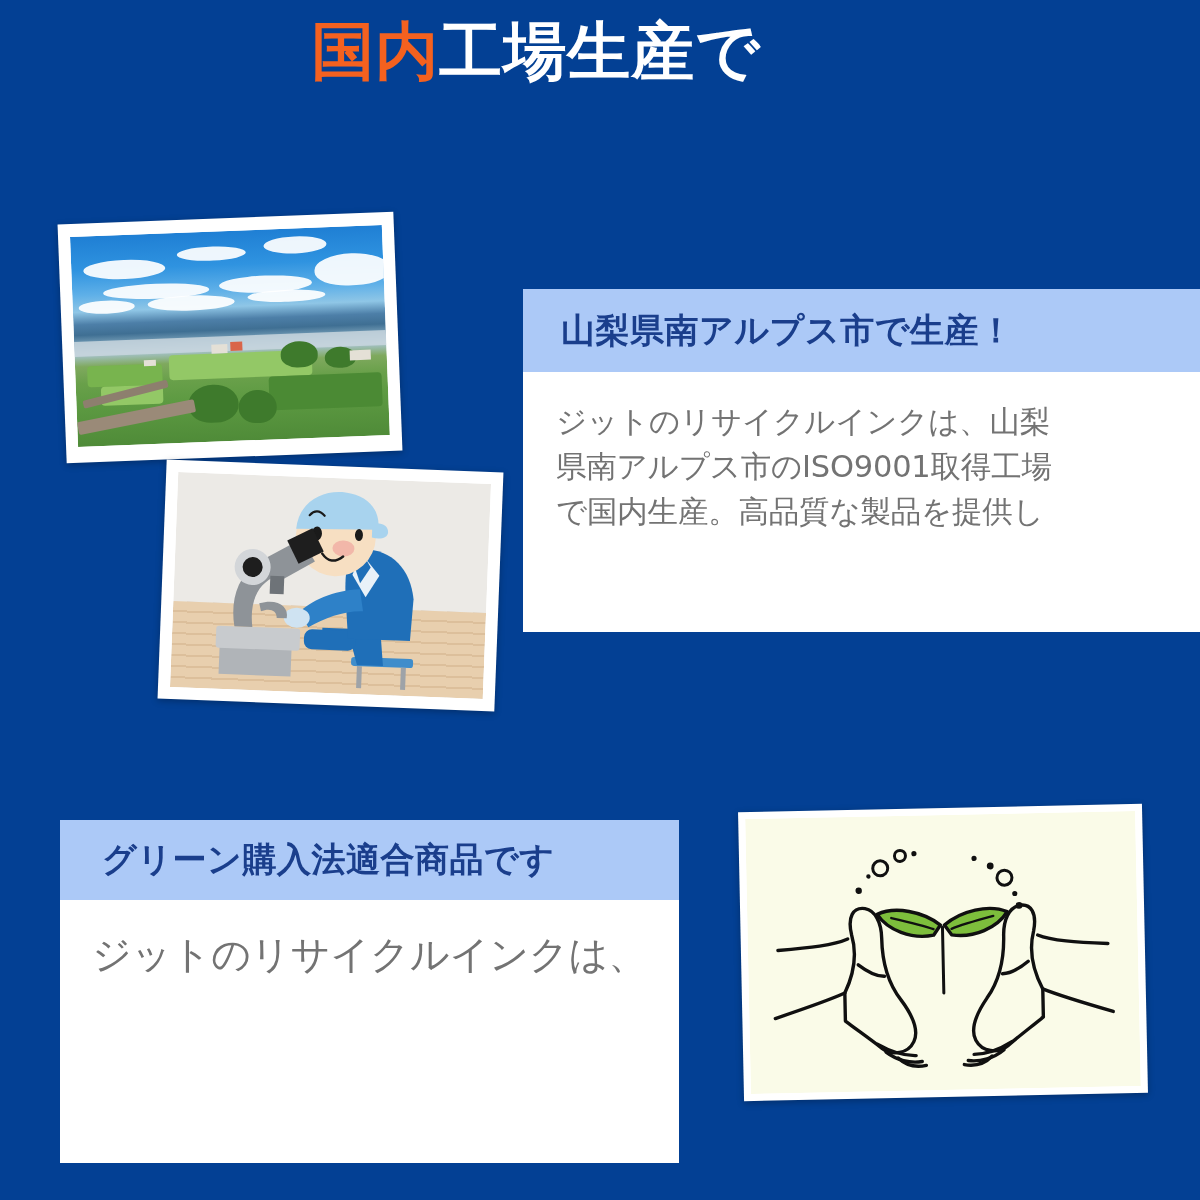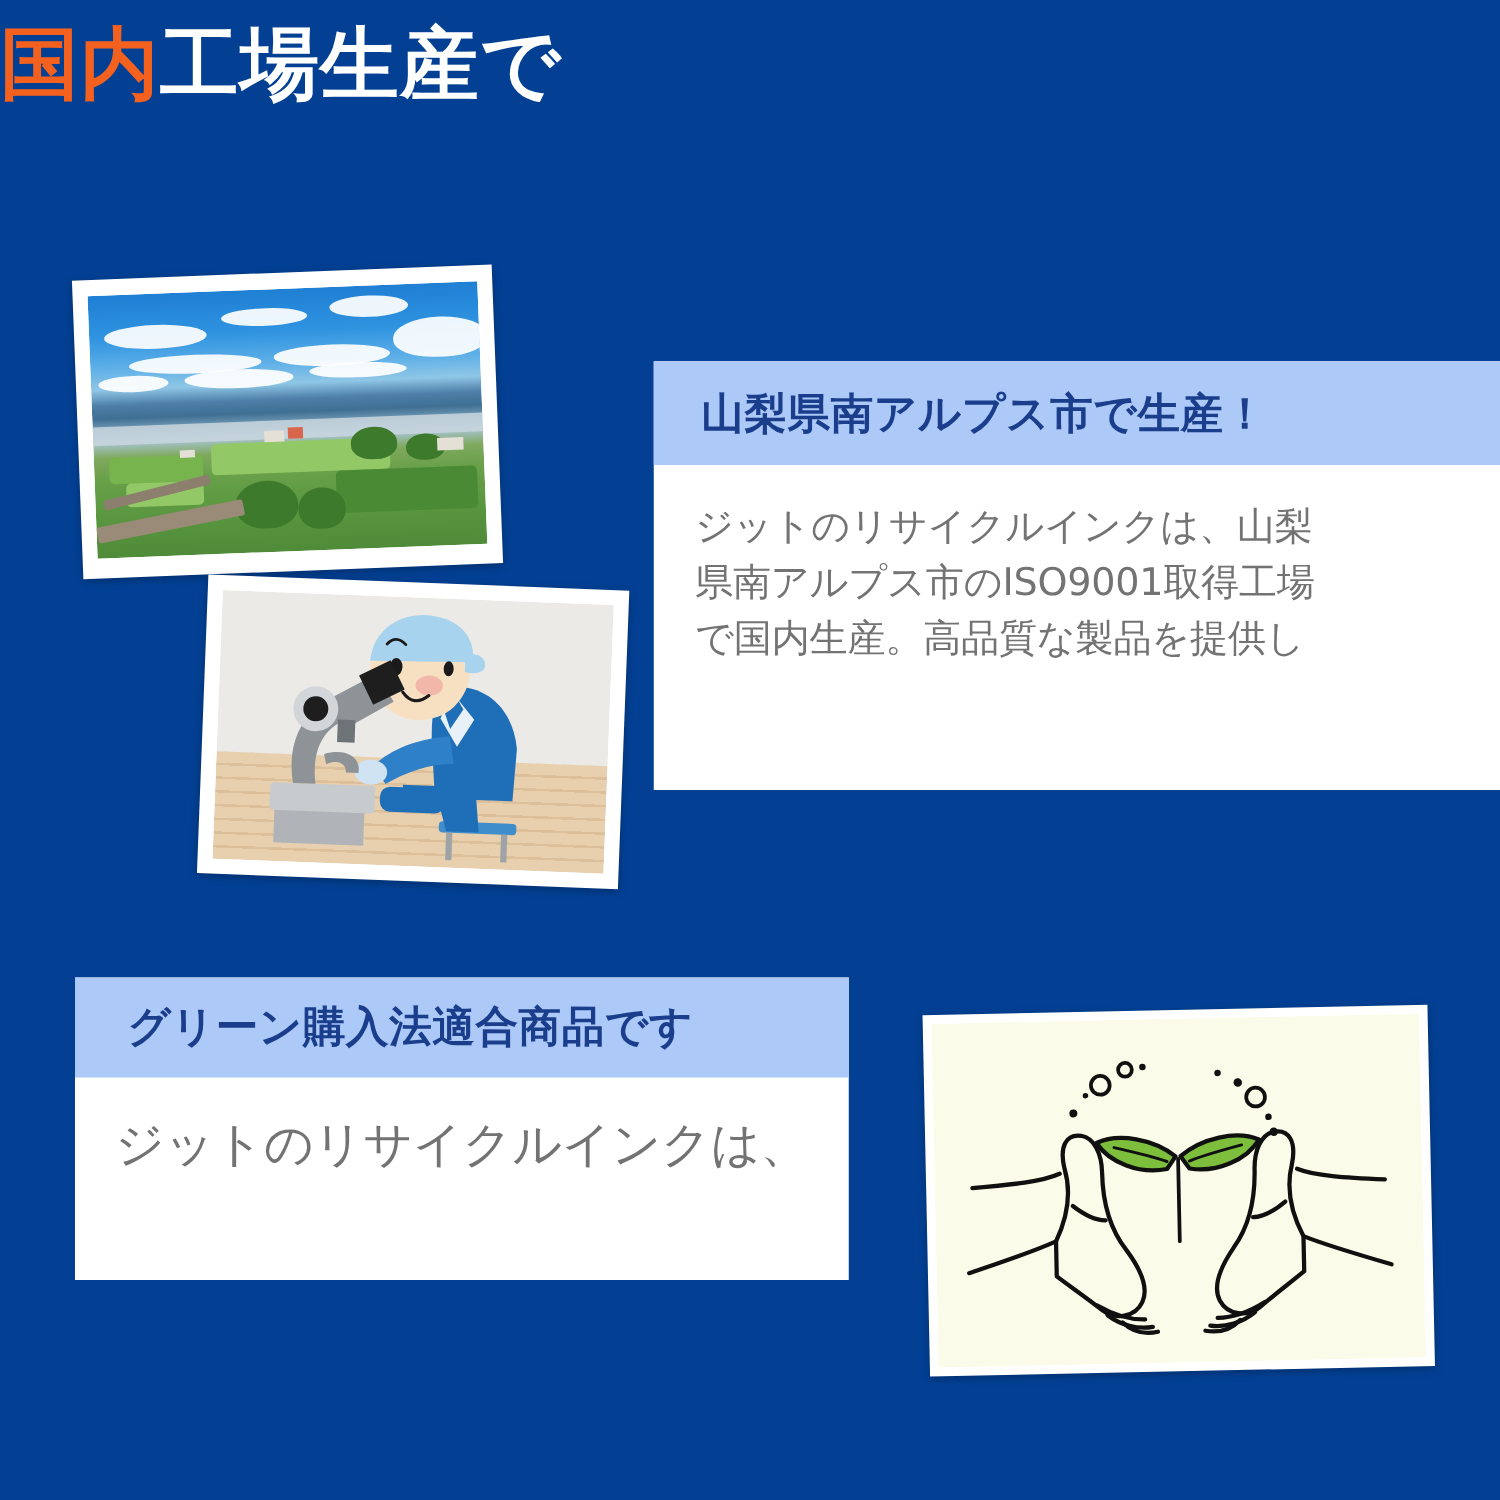--- a/index.html
+++ b/index.html
@@ -15,21 +15,21 @@
     overflow: hidden;
     position: relative;
   }
 
   
   .title-block {
     position: absolute;
     top: 18px;
     left: 0;
     width: 1072px;
-    text-align: left;
+    text-align: center;
     line-height: 1.08;
   }
   .title-line {
     font-size: 63px;
     font-weight: bold;
     color: #ffffff;
     letter-spacing: 1px;
     white-space: nowrap;
   }
   .title-accent {
@@ -172,23 +172,23 @@
   }
   #card-production .card-body {
     padding: 27px 24px 0 33px;
     font-size: 30.5px;
     line-height: 1.48;
     letter-spacing: -0.2px;
   }
 
   #card-green {
     left: 60px;
-    top: 782px;
+    top: 820px;
     width: 619px;
-    height: 242px;
+    height: 343px;
   }
   #card-green .card-header {
     height: 80px;
     padding-left: 42px;
     font-size: 34px;
     letter-spacing: 0.5px;
   }
   #card-green .card-body {
     padding: 26px 20px 0 32px;
     font-size: 39px;

